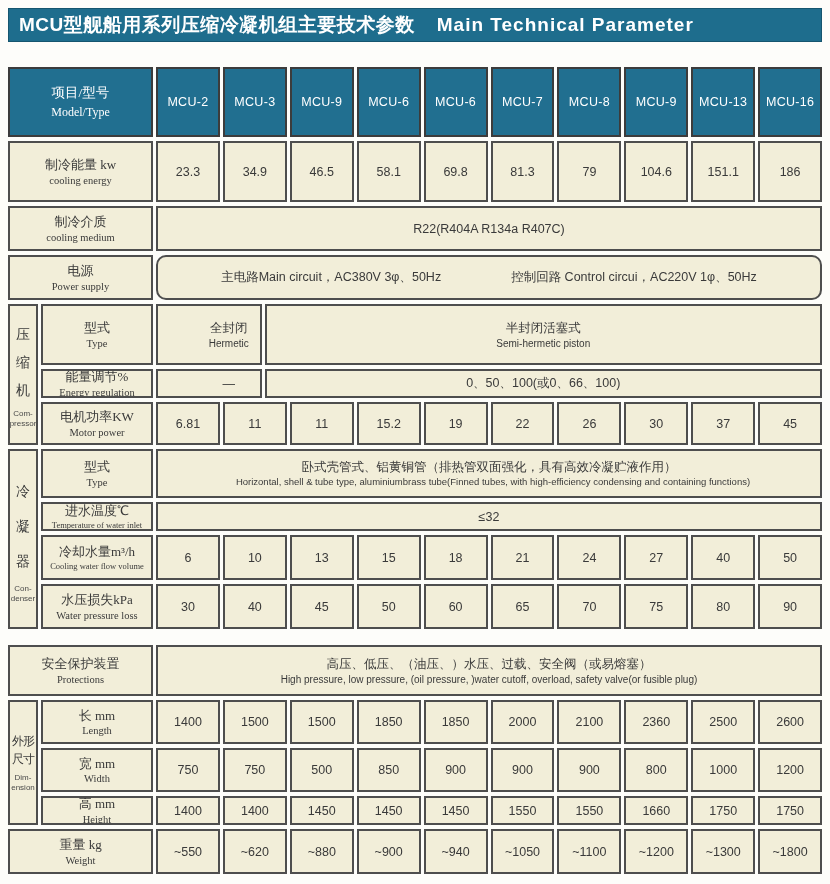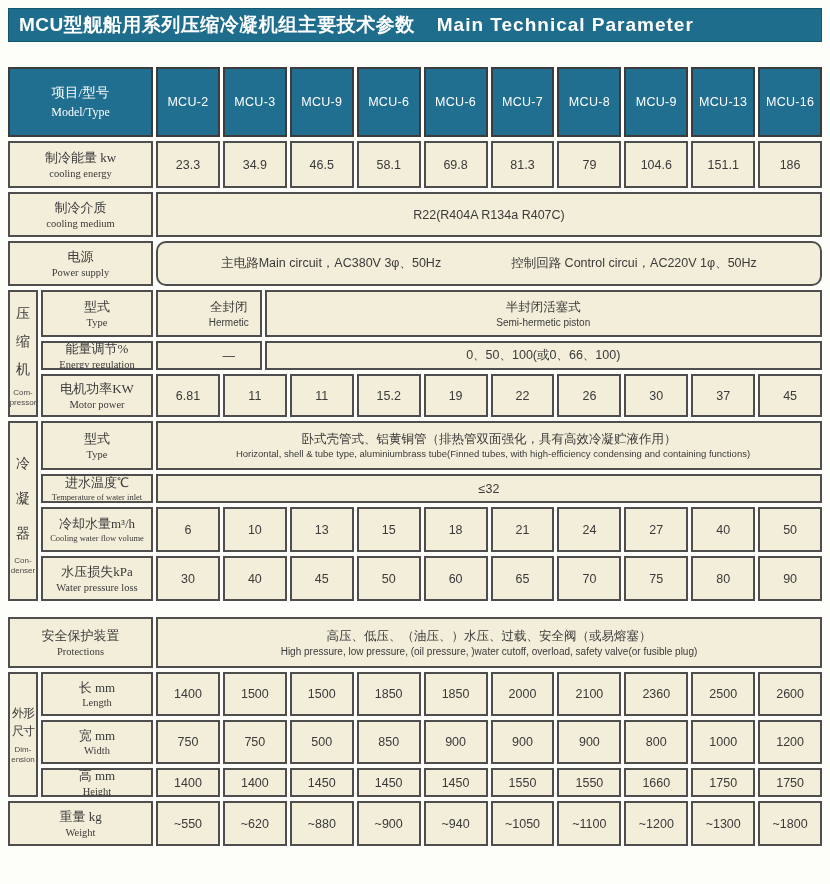--- a/index.html
+++ b/index.html
@@ -33,21 +33,21 @@
   .cells .cell.rest{flex:9;}
   .num{font-size:12.5px;}
   .lz{font-size:13px;line-height:1.35;}
   .le{font-size:10.5px;line-height:1.25;}
   .tiny .le{font-size:8.5px;}
   .zh-line{font-size:12.5px;line-height:1.45;}
   .en-line{font-size:10px;line-height:1.3;}
   .en-line.smaller{font-size:9.5px;padding-left:8px;}
   
   .h-header{height:70px;}
-  .h47{height:47px;} .h46{height:29px;justify-content:flex-end;} .h45{height:45px;}
+  .h47{height:61px;} .h46{height:29px;justify-content:flex-end;} .h45{height:45px;}
   .h44{height:44px;} .h43{height:43px;} .h49{height:49px;} .h51{height:51px;margin-top:12px;}
   
   .header-row .cell{
     background:#216f90;color:#ffffff;border-color:#3c3c3c;
   }
   .header-row .lz{font-size:13.5px;}
   .header-row .le{font-size:12px;margin-top:3px;text-align:center;}
   .header-row .num{font-size:12.5px;letter-spacing:.3px;}
   
   .section{display:flex;gap:3px;flex:0 0 auto;}

